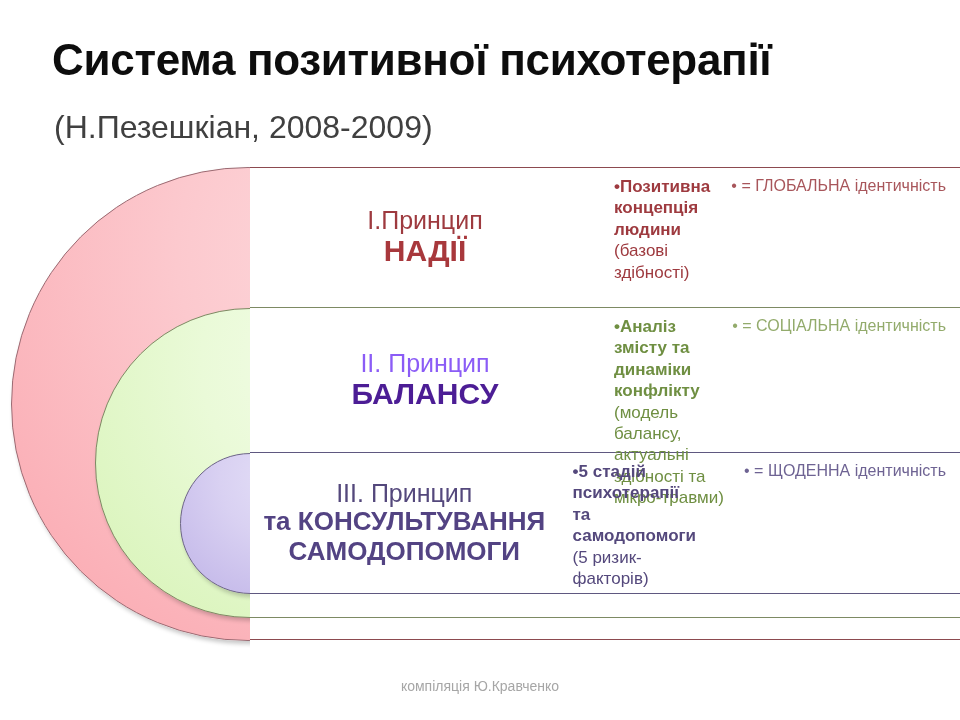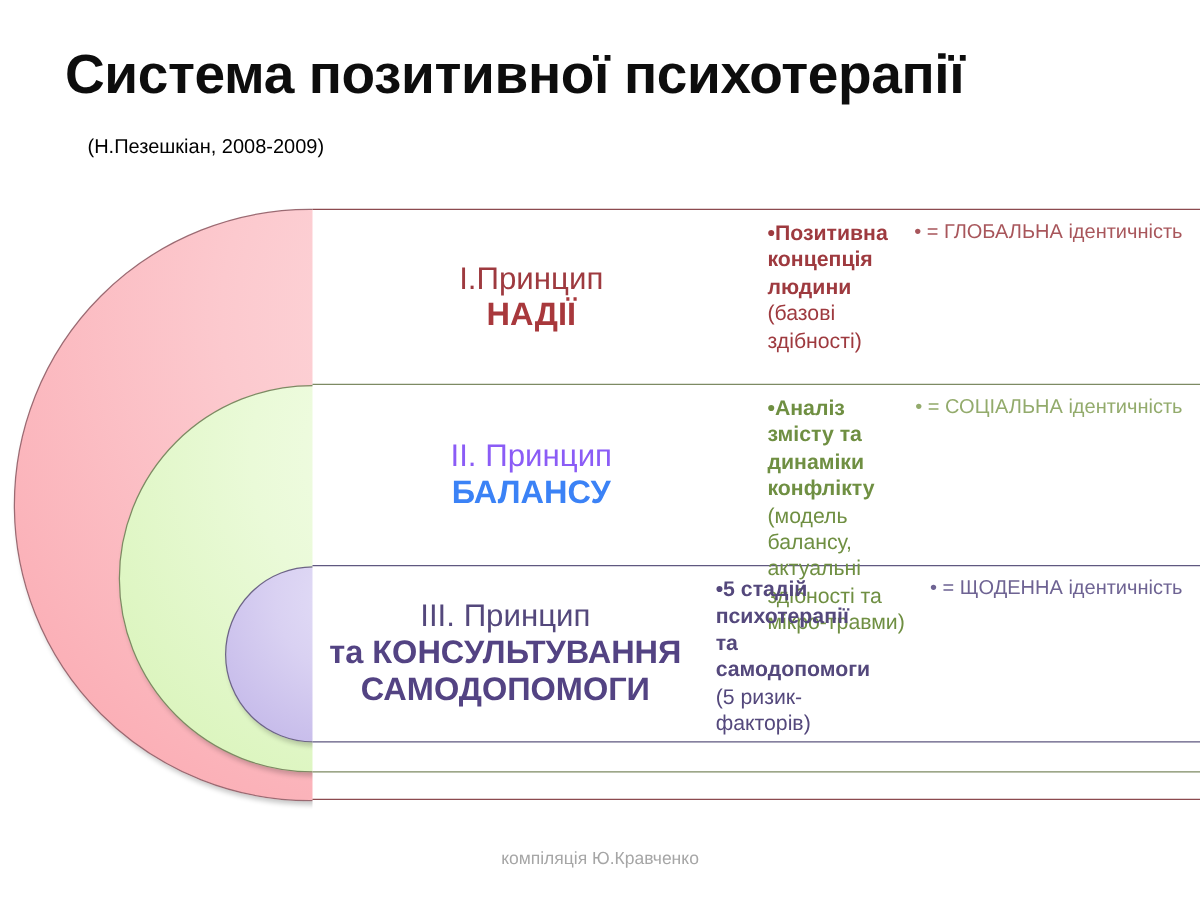--- a/index.html
+++ b/index.html
@@ -27,24 +27,24 @@
     width: 880px;
     font-size: 44px;
     font-weight: bold;
     color: #0d0d0d;
     letter-spacing: -0.3px;
     line-height: 1.08;
     white-space: nowrap;
   }
   #subtitle {
     position: absolute;
-    left: 70px;
+    left: 54px;
     top: 108px;
-    font-size: 16px;
-    color: #000000;
+    font-size: 32px;
+    color: #404040;
     line-height: 1.2;
     white-space: nowrap;
   }
 
   
   .disc {
     position: absolute;
     border-radius: 50%;
     box-sizing: border-box;
   }
@@ -124,21 +124,21 @@
     flex-direction: row;
     justify-content: flex-start;
   }
 
   .principle-label {
     font-size: 25px;
     line-height: 1.12;
     font-weight: normal;
   }
   .principle-name {
-    font-size: 26px;
+    font-size: 30px;
     font-weight: bold;
     line-height: 1.14;
   }
   .principle-name.small {
     font-size: 26px;
   }
 
   .bullet-main {
     font-size: 17px;
     line-height: 1.26;
@@ -153,21 +153,21 @@
   }
 
   
   .theme-hope   { color: #9e3a3f; }
   .theme-balance{ color: #6f9340; }
   .theme-self   { color: #54487c; }
 
   .theme-hope .principle-label    { color: #9e3a3f; }
   .theme-hope .principle-name     { color: #a8383c; }
   .theme-balance .principle-label { color: #8b5cf6; }
-  .theme-balance .principle-name  { color: #3b82f6; }
+  .theme-balance .principle-name  { color: #4c1d95; }
   .theme-self .principle-label    { color: #54487c; }
   .theme-self .principle-name     { color: #534383; }
 
   .theme-hope .bullet-main   { color: #9e3a3f; }
   .theme-hope .bullet-sub    { color: #a8565b; }
   .theme-balance .bullet-main{ color: #6f8f42; }
   .theme-balance .bullet-sub { color: #93ab6c; }
   .theme-self .bullet-main   { color: #54487c; }
   .theme-self .bullet-sub    { color: #6e6393; margin-left: 48px; }
 

